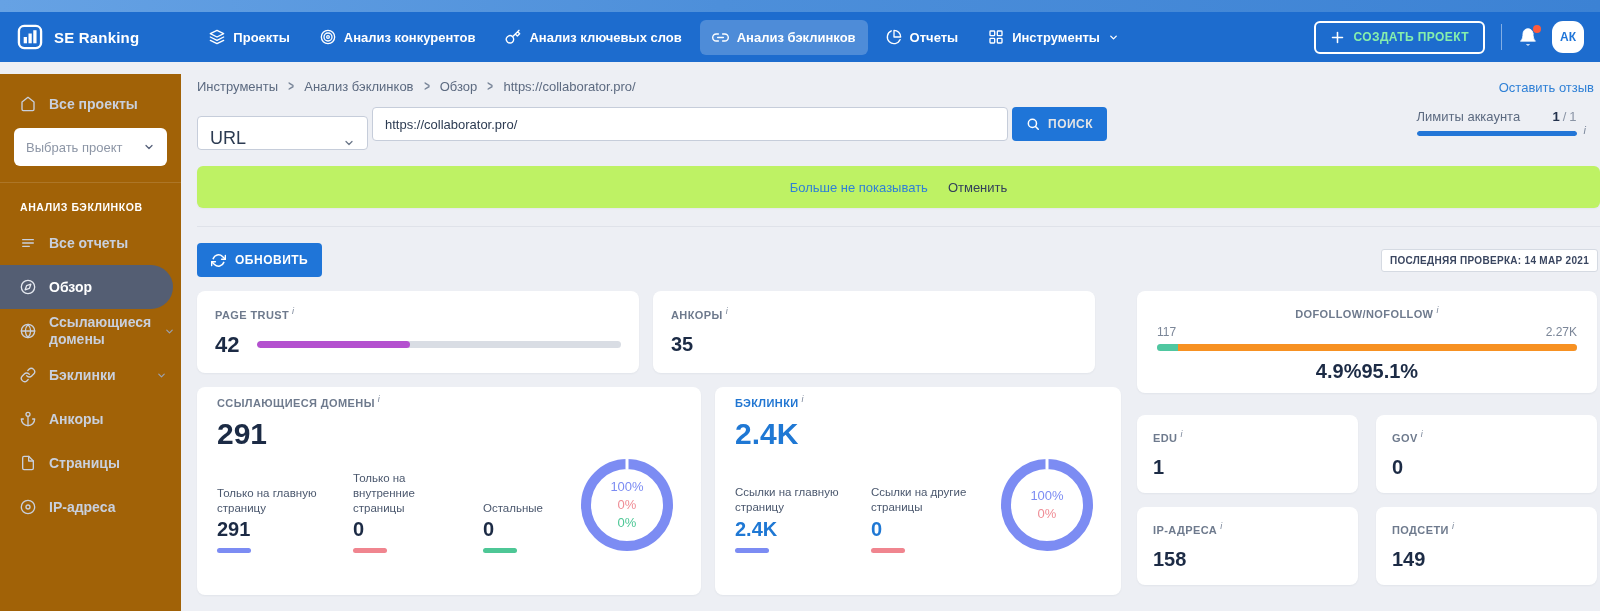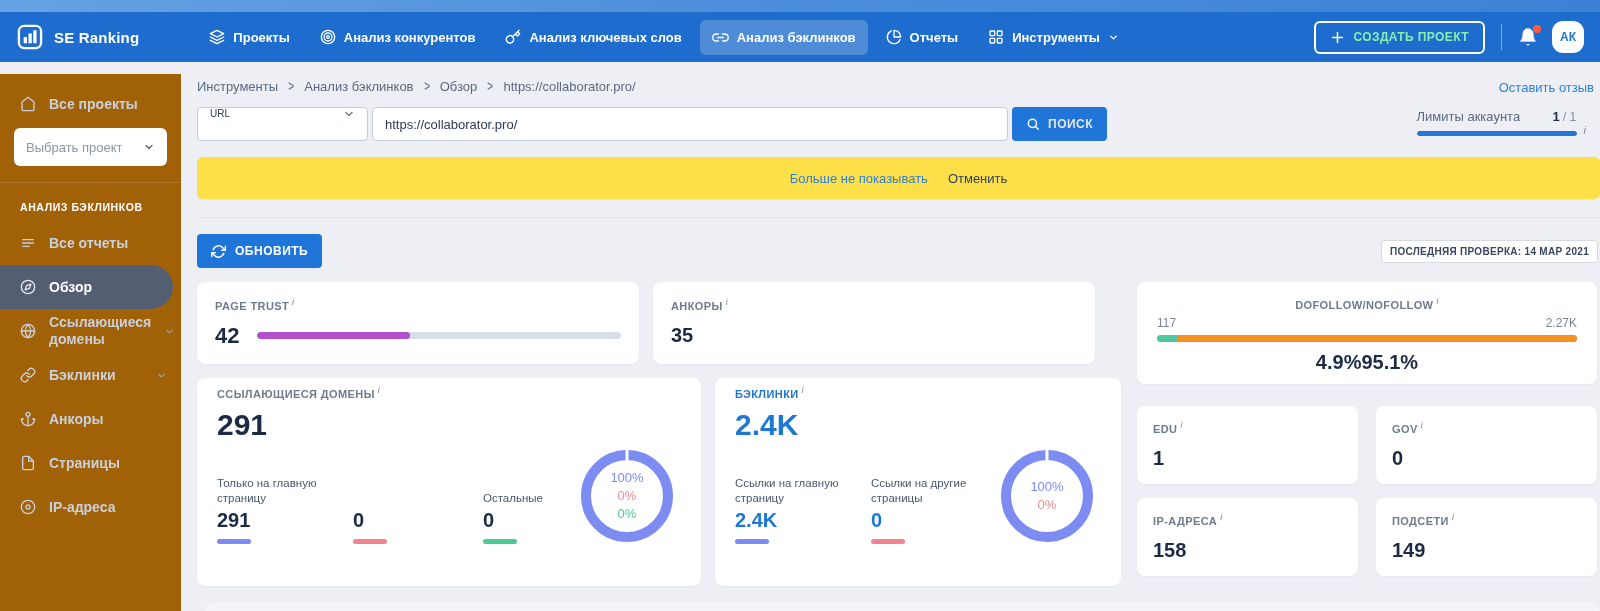--- a/index.html
+++ b/index.html
@@ -45,38 +45,38 @@
   
   .content { flex:1; min-width:0; padding-left:16px; position:relative; overflow:hidden; }
 
   .breadcrumb-row { display:flex; align-items:center; gap:9px; padding-top:16px; font-size:13px; color:#5c6a80; }
   .crumb { cursor:pointer; }
   .crumb-sep { color:#7a8699; font-size:14px; font-weight:bold; transform:scaleX(.7); }
   .feedback-link { position:absolute; top:18px; right:6px; color:#2f80d6; font-size:13px; cursor:pointer; }
 
   .search-row { margin-top:13px; display:flex; align-items:flex-start; }
   .url-select { width:171px; height:34px; background:#fff; border:1px solid #c6cdda; border-radius:4px;
-                display:flex; align-items:flex-start; padding:0 12px; font-size:10px; color:#2c3b52; cursor:pointer; }
+                display:flex; align-items:flex-end; padding:0 12px; font-size:18px; color:#2c3b52; cursor:pointer;margin-top:9px; }
   .url-select .chev { margin-left:auto; color:#6b7789; }
   .search-input { width:636px; height:34px; margin-left:4px; background:#fff; border:1px solid #c6cdda;
                   border-radius:4px; padding:0 12px; font-size:13px; color:#2c3b52; font-family:"Liberation Sans",sans-serif; }
   .search-btn { margin-left:4px; height:34px; background:#1f75d8; border:none; border-radius:4px; color:#e5e5e5;
                 display:flex; align-items:center; gap:8px; padding:0 14px; font-size:12px; font-weight:bold;
                 letter-spacing:.5px; cursor:pointer; font-family:"Liberation Sans",sans-serif; }
   .limits { margin-left:auto; margin-right:14px; display:flex; align-items:flex-end; gap:7px; padding-top:2px; }
   .limits-main { width:160px; }
   .limits-top { display:flex; align-items:baseline; font-size:13px; color:#5c6a80; }
   .limits-used { margin-left:auto; font-weight:bold; color:#22314c; }
   .limits-sep { color:#8a94a5; margin:0 3px; }
   .limits-total { color:#8a94a5; }
   .limits-bar { margin-top:7px; height:5px; border-radius:3px; background:#ccd6e4; overflow:hidden; }
   .limits-fill { height:100%; border-radius:3px; background:#2376d7; }
   .limits-info { font-style:italic; font-size:11px; color:#7d899c; padding-bottom:0px; }
 
-  .banner { margin-top:16px; margin-right:0; height:42px; background:#fde047; border-radius:6px;
+  .banner { margin-top:16px; margin-right:0; height:42px; background:#bef264; border-radius:6px;
             display:flex; align-items:center; justify-content:center; gap:20px; font-size:13px;
             box-shadow:0 1px 2px rgba(20,30,60,.04); }
   .banner-dismiss { color:#2f80d6; cursor:pointer; }
   .banner-cancel { color:#33405a; cursor:pointer; }
 
   .content-divider { margin-top:18px; border-top:1px solid #dfe2e9; }
 
   .toolbar-row { margin-top:16px; display:flex; align-items:center; }
   .refresh-btn { height:34px; background:#1f75d8; border:none; border-radius:4px; color:#fff; display:flex;
                  align-items:center; gap:9px; padding:0 14px; font-size:12px; font-weight:bold; letter-spacing:.5px;
@@ -429,20 +429,21 @@
           <div class="card big-card">
             <div class="card-title"><span>ССЫЛАЮЩИЕСЯ ДОМЕНЫ</span><sup class="info-i">i</sup></div>
             <div class="big-value">291</div>
             <div class="stats-row">
               <div class="stat stat-w1">
                 <div class="stat-label">Только на главную страницу</div>
                 <div class="stat-value">291</div>
                 <div class="stat-chip" style="background:#7c8cf3"></div>
               </div>
               <div class="stat stat-w2">
+                <div class="stat-label">Только на внутренние страницы</div>
                 <div class="stat-value">0</div>
                 <div class="stat-chip" style="background:#f0858f"></div>
               </div>
               <div class="stat stat-w3">
                 <div class="stat-label">Остальные</div>
                 <div class="stat-value">0</div>
                 <div class="stat-chip" style="background:#4ec796"></div>
               </div>
               <div class="donut-wrap">
                 <div class="donut">

